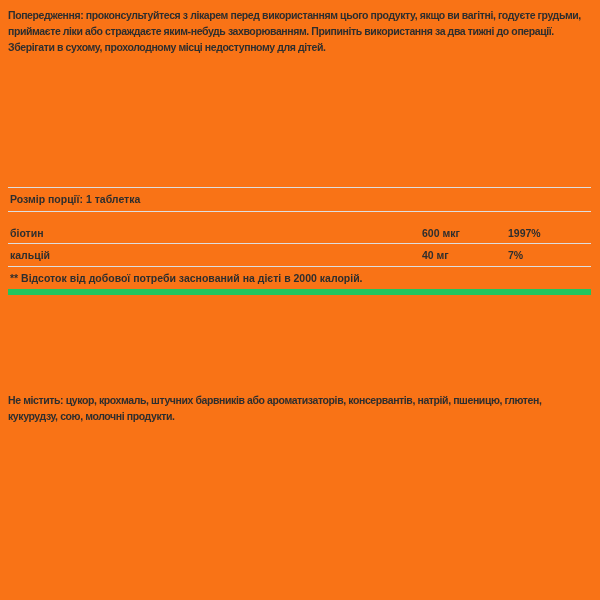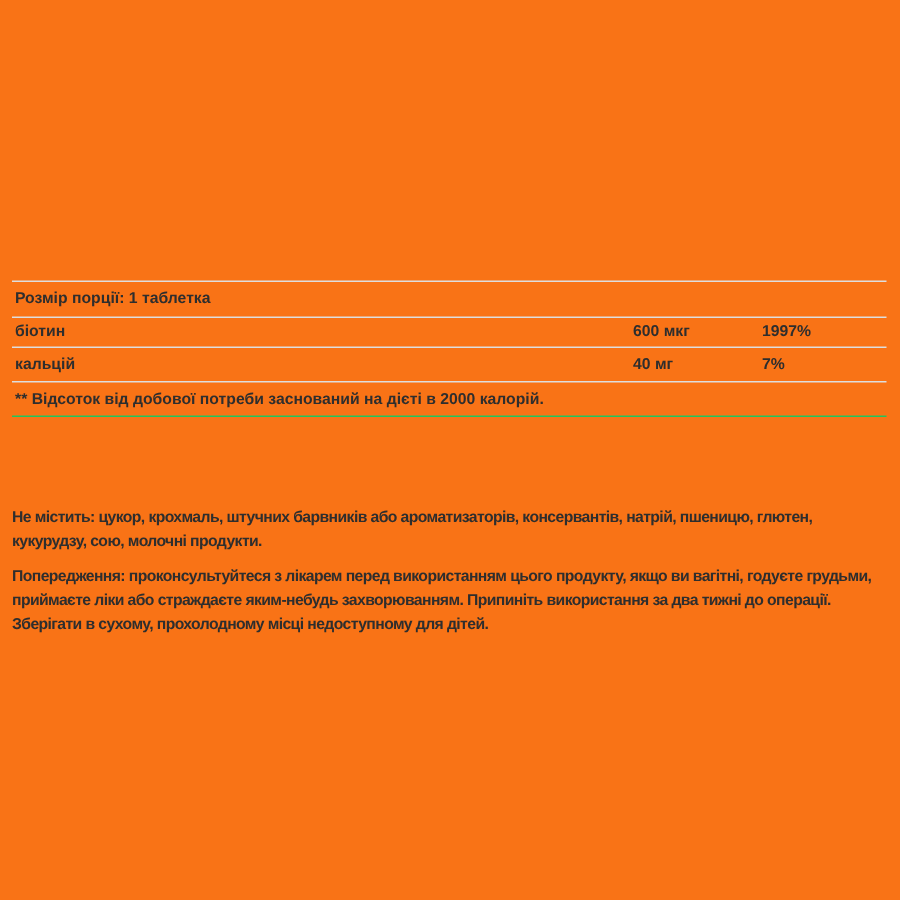--- a/index.html
+++ b/index.html
@@ -25,26 +25,26 @@
   .row-serving  { padding: 6px 0 6px 2px; line-height: 11px; }
   .row-servings { padding: 5px 0 5px 2px; line-height: 11px; }
   .grid {
     display: grid;
     grid-template-columns: 412px 86px auto;
     padding-left: 2px;
   }
   .row-header { padding-top: 4px; padding-bottom: 0; line-height: 13px; }
   .row-header .col-amount  { max-width: 80px; }
   .row-header .col-dv      { max-width: 92px; }
-  .row-nutrient-1 { padding-top: 4px; padding-bottom: 4px; line-height: 11px; }
+  .row-nutrient-1 { padding-top: 16px; padding-bottom: 4px; line-height: 11px; }
   .row-nutrient-2 { padding-top: 6px; padding-bottom: 5px; line-height: 11px; }
   .row-footnote {
     padding: 6px 0 5px 2px;
     line-height: 11px;
-    border-bottom: 1px solid #22c55e;
+    border-bottom: 6px solid #22c55e;
   }
   .para {
     margin: 0;
     position: relative;
     left: 8px;
     width: 578px;
     line-height: 16px;
     letter-spacing: -0.4px;
   }
   .para-nocontain { margin-top: 6px; }
@@ -74,17 +74,17 @@
       <div>40 мг</div>
       <div>7%</div>
     </div>
 
     <div class="row row-footnote">** Відсоток від добової потреби заснований на дієті в 2000 калорій.</div>
 
   </section>
 
   <section style="position:absolute; left:0; top:518px; width:600px;"></section>
 
+  <p class="para para-warning" style="position:relative;">Попередження: проконсультуйтеся з лікарем перед використанням цього продукту, якщо ви вагітні, годуєте грудьми, приймаєте ліки або страждаєте яким-небудь захворюванням. Припиніть використання за два тижні до операції.  Зберігати в сухому, прохолодному місці недоступному для дітей.</p>
+
   <p class="para para-nocontain" style="position: relative; margin-top: 337px;">Не містить: цукор, крохмаль, штучних барвників або ароматизаторів, консервантів, натрій, пшеницю, глютен, кукурудзу, сою, молочні продукти.</p>
-
-  <p class="para para-warning" style="position:relative;">Попередження: проконсультуйтеся з лікарем перед використанням цього продукту, якщо ви вагітні, годуєте грудьми, приймаєте ліки або страждаєте яким-небудь захворюванням. Припиніть використання за два тижні до операції.  Зберігати в сухому, прохолодному місці недоступному для дітей.</p>
 
 </div>
 
 </body></html>

